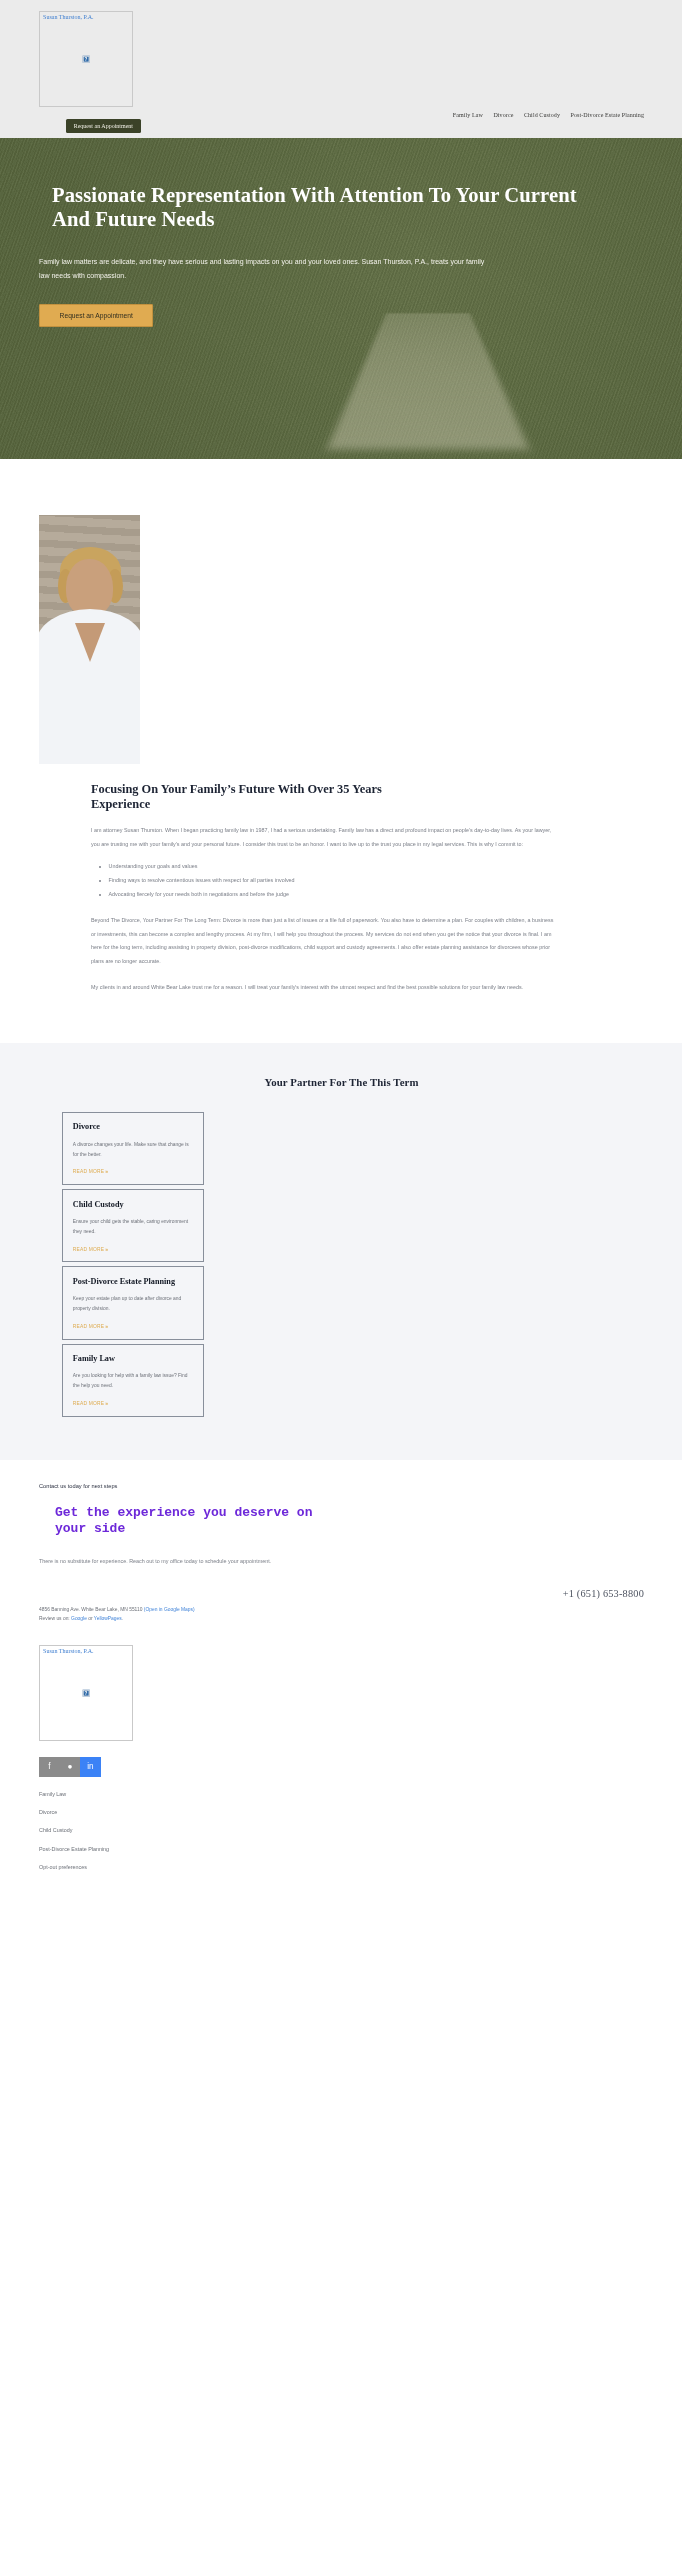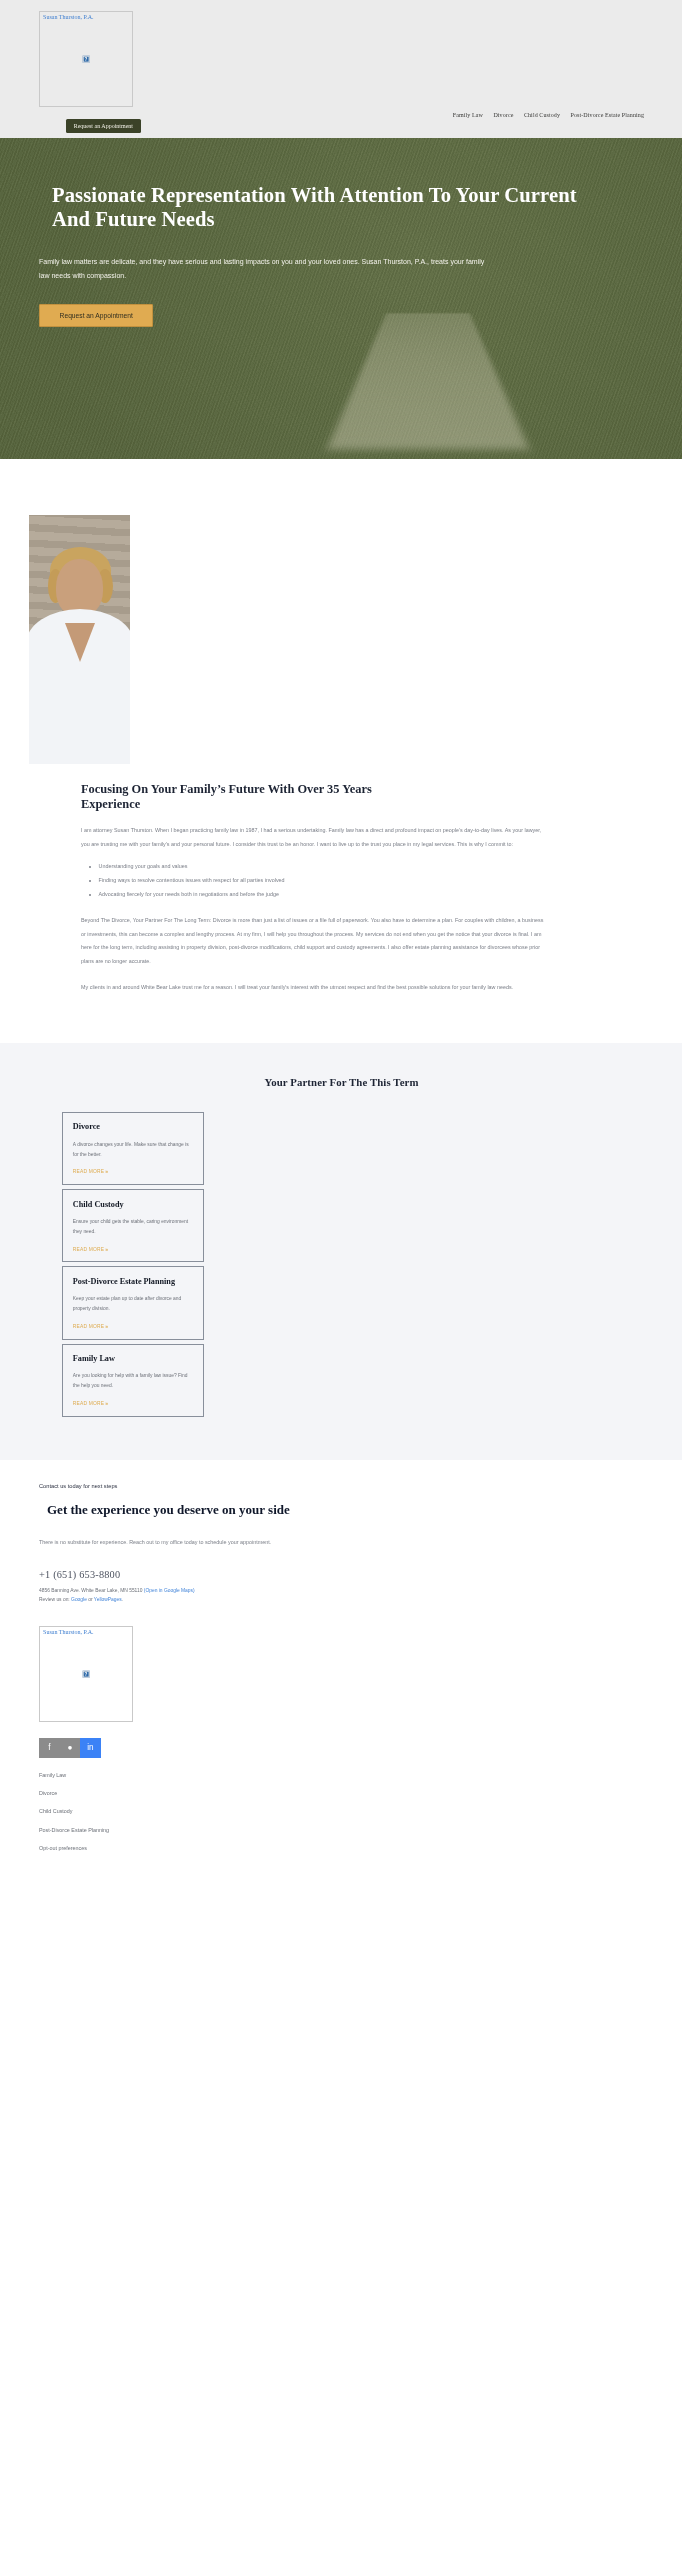--- a/index.html
+++ b/index.html
@@ -133,21 +133,21 @@
     font-family:"Liberation Sans", sans-serif;
     font-size:6.7px;
     padding:6.7px 19.6px;
     border-radius:1px;
     cursor:pointer;
   }
 
   
   .about {
     background:#ffffff;
-    padding:56px 29px 49px;
+    padding:56px 39px 49px;
   }
   .portrait {
     width:101px; height:249px;
     margin-left:0;
     background:
       linear-gradient(#b8ae9e, #b8ae9e);
     position:relative;
     overflow:hidden;
   }
   
@@ -284,42 +284,43 @@
 
   
   .contact { background:#ffffff; padding:23px 39px 0; }
   .eyebrow {
     font-family:"Liberation Sans", sans-serif;
     font-size:5.7px;
     color:#2b3040;
     margin:0 0 13.4px;
   }
   .contact h2 {
-    margin:8px;
-    font-family:Liberation Serif, serif;
+    margin:16px;
+    font-family:Liberation Mono, monospace;
     font-weight:bold;
     font-size:13px;
     line-height:1.26;
-    color:#0f172a;
+    color:#6d28d9;
     max-width:289px;
   }
   .contact .lede {
     margin:17.5px 0 0;
     font-family:"Liberation Sans", sans-serif;
     font-size:5.4px;
     line-height:2.45;
     color:#7b7f88;
     max-width:273px;
   }
   .phone {
     margin:19.6px 0 0;
     font-family:"Liberation Serif", serif;
     font-size:10.3px;
     color:#4d5360;
     letter-spacing:0.2px;
+    text-align:right;
   }
   .addr, .review {
     margin:7.7px 0 0;
     font-family:"Liberation Sans", sans-serif;
     font-size:4.9px;
     color:#6c7078;
   }
   .review { margin-top:4.6px; }
   .addr a, .review a { color:#3f82d8; text-decoration:none; }
 

